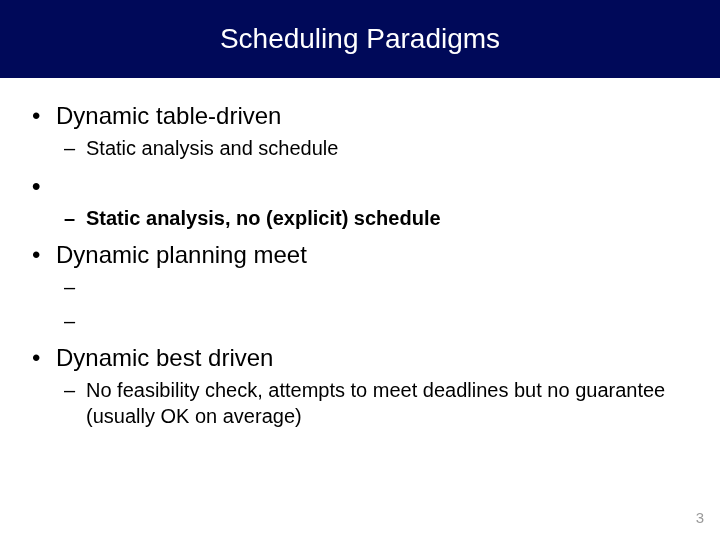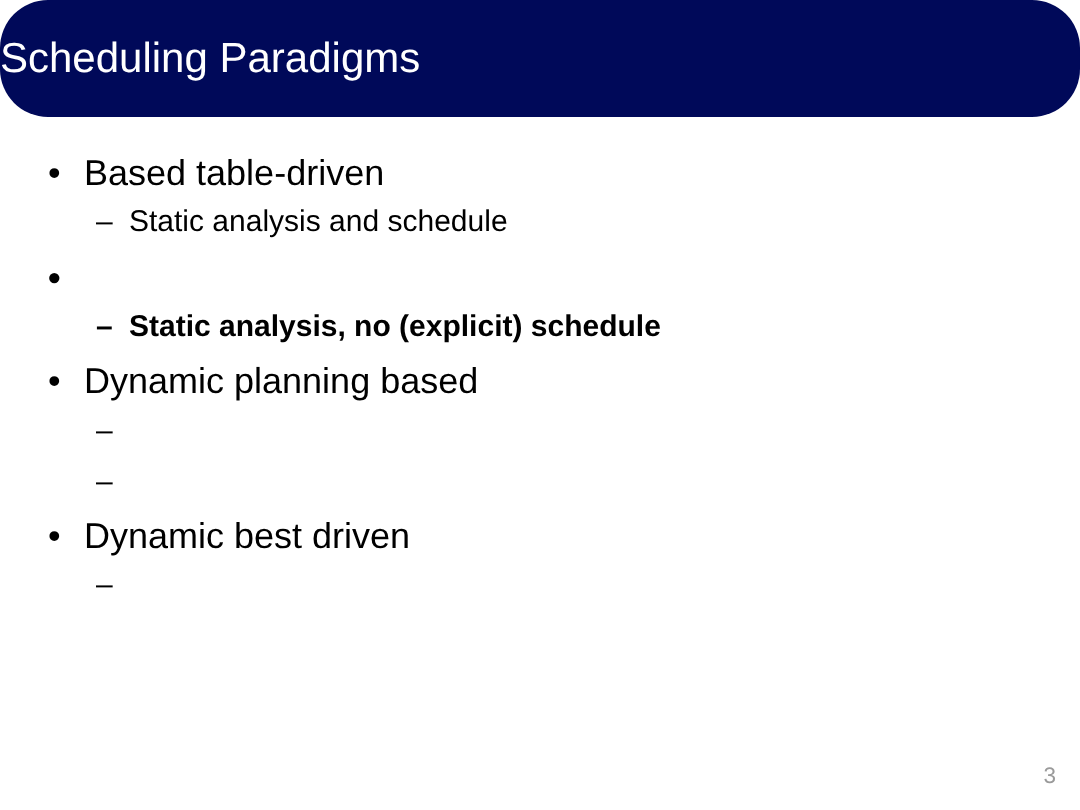--- a/index.html
+++ b/index.html
@@ -9,23 +9,23 @@
     background: #ffffff;
     position: relative;
     overflow: hidden;
   }
   .title-bar {
     background: #000959;
     color: #ffffff;
     height: 78px;
     display: flex;
     align-items: center;
+    justify-content: center;
     font-size: 28px;
     font-weight: 400;
-    border-radius: 32px;
   }
   .content {
     padding: 18px 0 0 0;
   }
   .bullet-l1 {
     font-size: 24px;
     color: #000000;
     padding: 6px 0 2px 32px;
     display: flex;
     align-items: flex-start;
@@ -60,49 +60,50 @@
 <body>
 
 <div class="title-bar">
   <span>Scheduling Paradigms</span>
 </div>
 
 <div class="content">
 
   <div class="bullet-l1">
     <span class="dot">•</span>
-    <span>Based table-driven</span>
+    <span>Dynamic table-driven</span>
   </div>
   <div class="bullet-l2">
     <span class="dash">–</span>
     <span>Static analysis and schedule</span>
   </div>
 
   <div class="bullet-l1 bold">
     <span class="dot">•</span>
   </div>
   <div class="bullet-l2 bold">
     <span class="dash">–</span>
     <span>Static analysis, no (explicit) schedule</span>
   </div>
 
   <div class="bullet-l1">
     <span class="dot">•</span>
-    <span>Dynamic planning based</span>
+    <span>Dynamic planning meet</span>
   </div>
   <div class="bullet-l2">
     <span class="dash">–</span>
   </div>
   <div class="bullet-l2">
     <span class="dash">–</span>
   </div>
 
   <div class="bullet-l1">
     <span class="dot">•</span>
     <span>Dynamic best driven</span>
   </div>
   <div class="bullet-l2">
     <span class="dash">–</span>
+    <span>No feasibility check, attempts to meet deadlines but no guarantee (usually OK on average)</span>
   </div>
 
 </div>
 
 <div class="page-num">3</div>
 
 </body></html>

